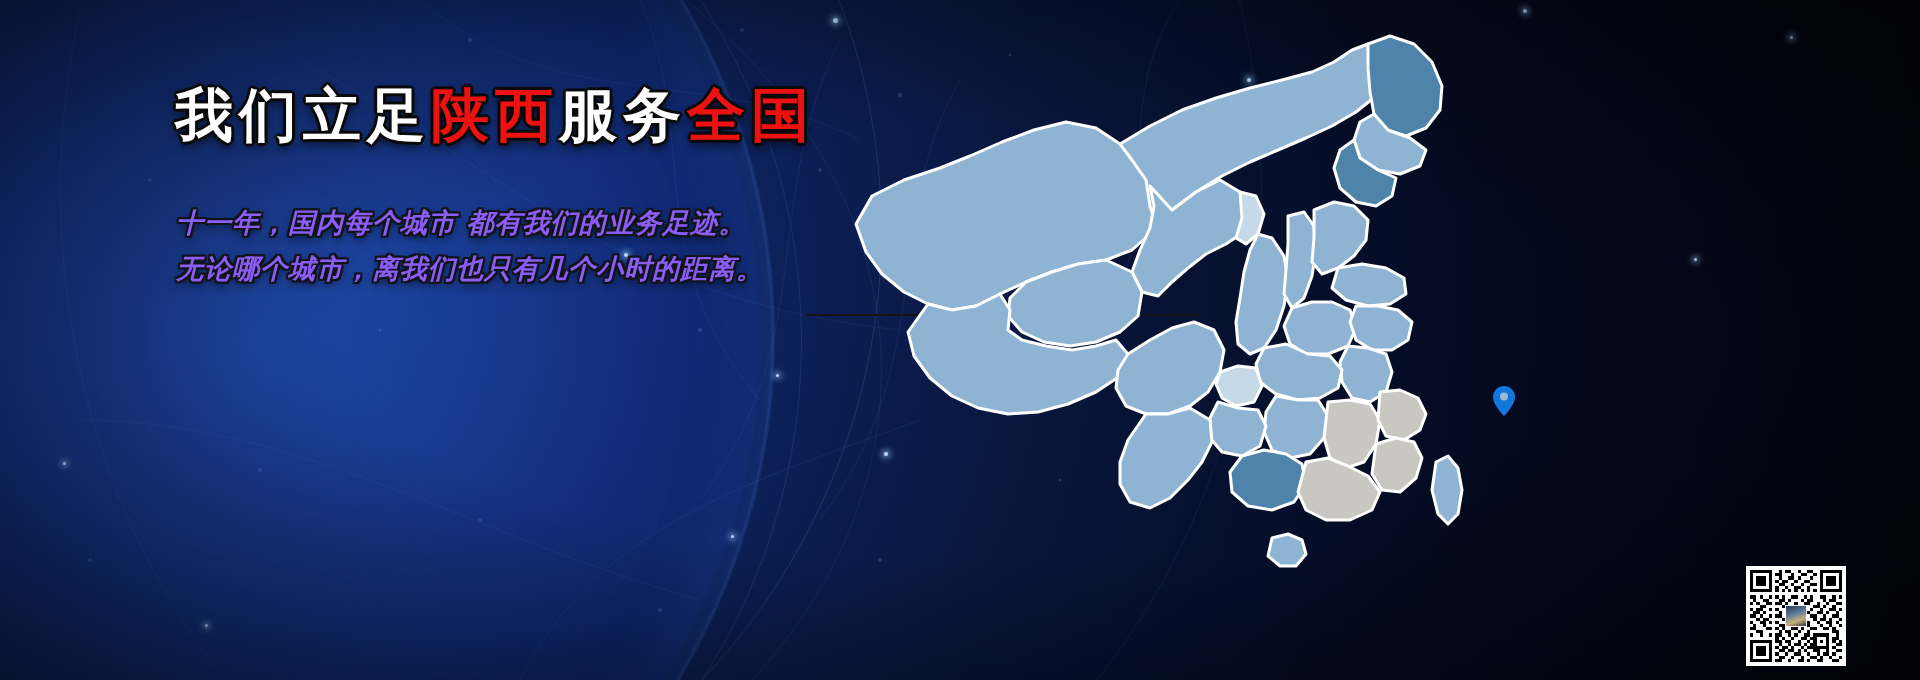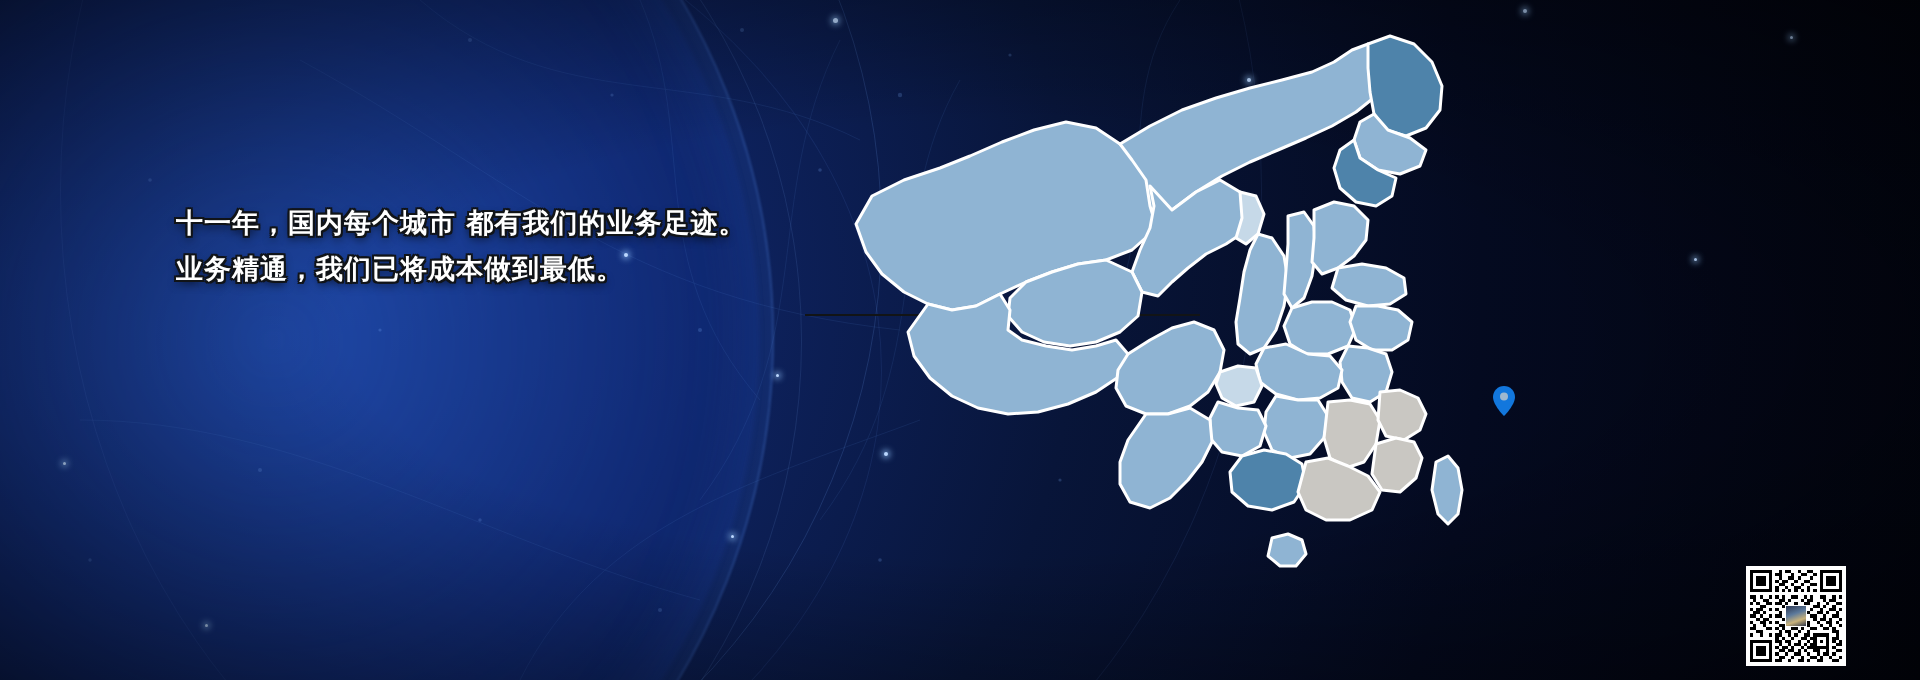--- a/index.html
+++ b/index.html
@@ -99,29 +99,30 @@
   .body-lines {
     position: absolute;
     left: 176px;
     top: 200px;
     width: 700px;
   }
   .body-line {
     font-size: 27px;
     line-height: 46px;
     font-weight: 700;
-    color: #ffffff;
+    color: #8b5cf6;
     letter-spacing: 1px;
     white-space: nowrap;
     text-shadow:
       -2px -2px 0 #111418, 2px -2px 0 #111418,
       -2px  2px 0 #111418, 2px  2px 0 #111418,
        0    2px 0 #111418, 2px 0 0 #111418,
       -2px  0   0 #111418, 0 -2px 0 #111418,
        0    4px 8px rgba(0,0,0,0.75);
+    font-style: italic;
   }
 
   
   .divider {
     position: absolute;
     left: 805px;
     top: 314px;
     width: 395px;
     height: 2px;
     background: #121416;
@@ -228,24 +229,27 @@
   <div class="star" style="left:893px;  top:264px; width:4px;  height:4px;"></div>
   <div class="star" style="left:776px;  top:374px; width:3px;  height:3px;"></div>
   <div class="star" style="left:884px;  top:452px; width:4px;  height:4px;"></div>
   <div class="star" style="left:205px;  top:624px; width:3px;  height:3px;"></div>
   <div class="star" style="left:63px;   top:462px; width:3px;  height:3px;"></div>
   <div class="star" style="left:731px;  top:535px; width:3px;  height:3px;"></div>
   <div class="star" style="left:1694px; top:258px; width:3px;  height:3px;"></div>
 
   <div class="bg-vignette"></div>
 
+  <div class="headline">
+    <span>我们立足</span><span class="hl-red">陕西</span><span>服务</span><span class="hl-red">全国</span>
+  </div>
 
   <div class="body-lines">
     <div class="body-line">十一年，国内每个城市 都有我们的业务足迹。</div>
-    <div class="body-line">业务精通，我们已将成本做到最低。</div>
+    <div class="body-line">无论哪个城市，离我们也只有几个小时的距离。</div>
   </div>
 
   <div class="divider"></div>
 
   <div class="map-wrap">
     <svg viewBox="0 0 700 660" preserveAspectRatio="xMidYMid meet">
       <g stroke="#ffffff" stroke-width="3" stroke-linejoin="round">
 
         <path fill="#8fb4d3" d="M36 214 L52 186 L84 170 L120 158 L150 146 L182 132 L214 120 L246 112 L276 118 L300 134 L318 152 L330 176 L336 200 L330 224 L312 240 L286 250 L258 254 L232 262 L206 272 L180 284 L156 296 L132 300 L108 294 L84 282 L62 264 L46 242 Z"></path>
 

